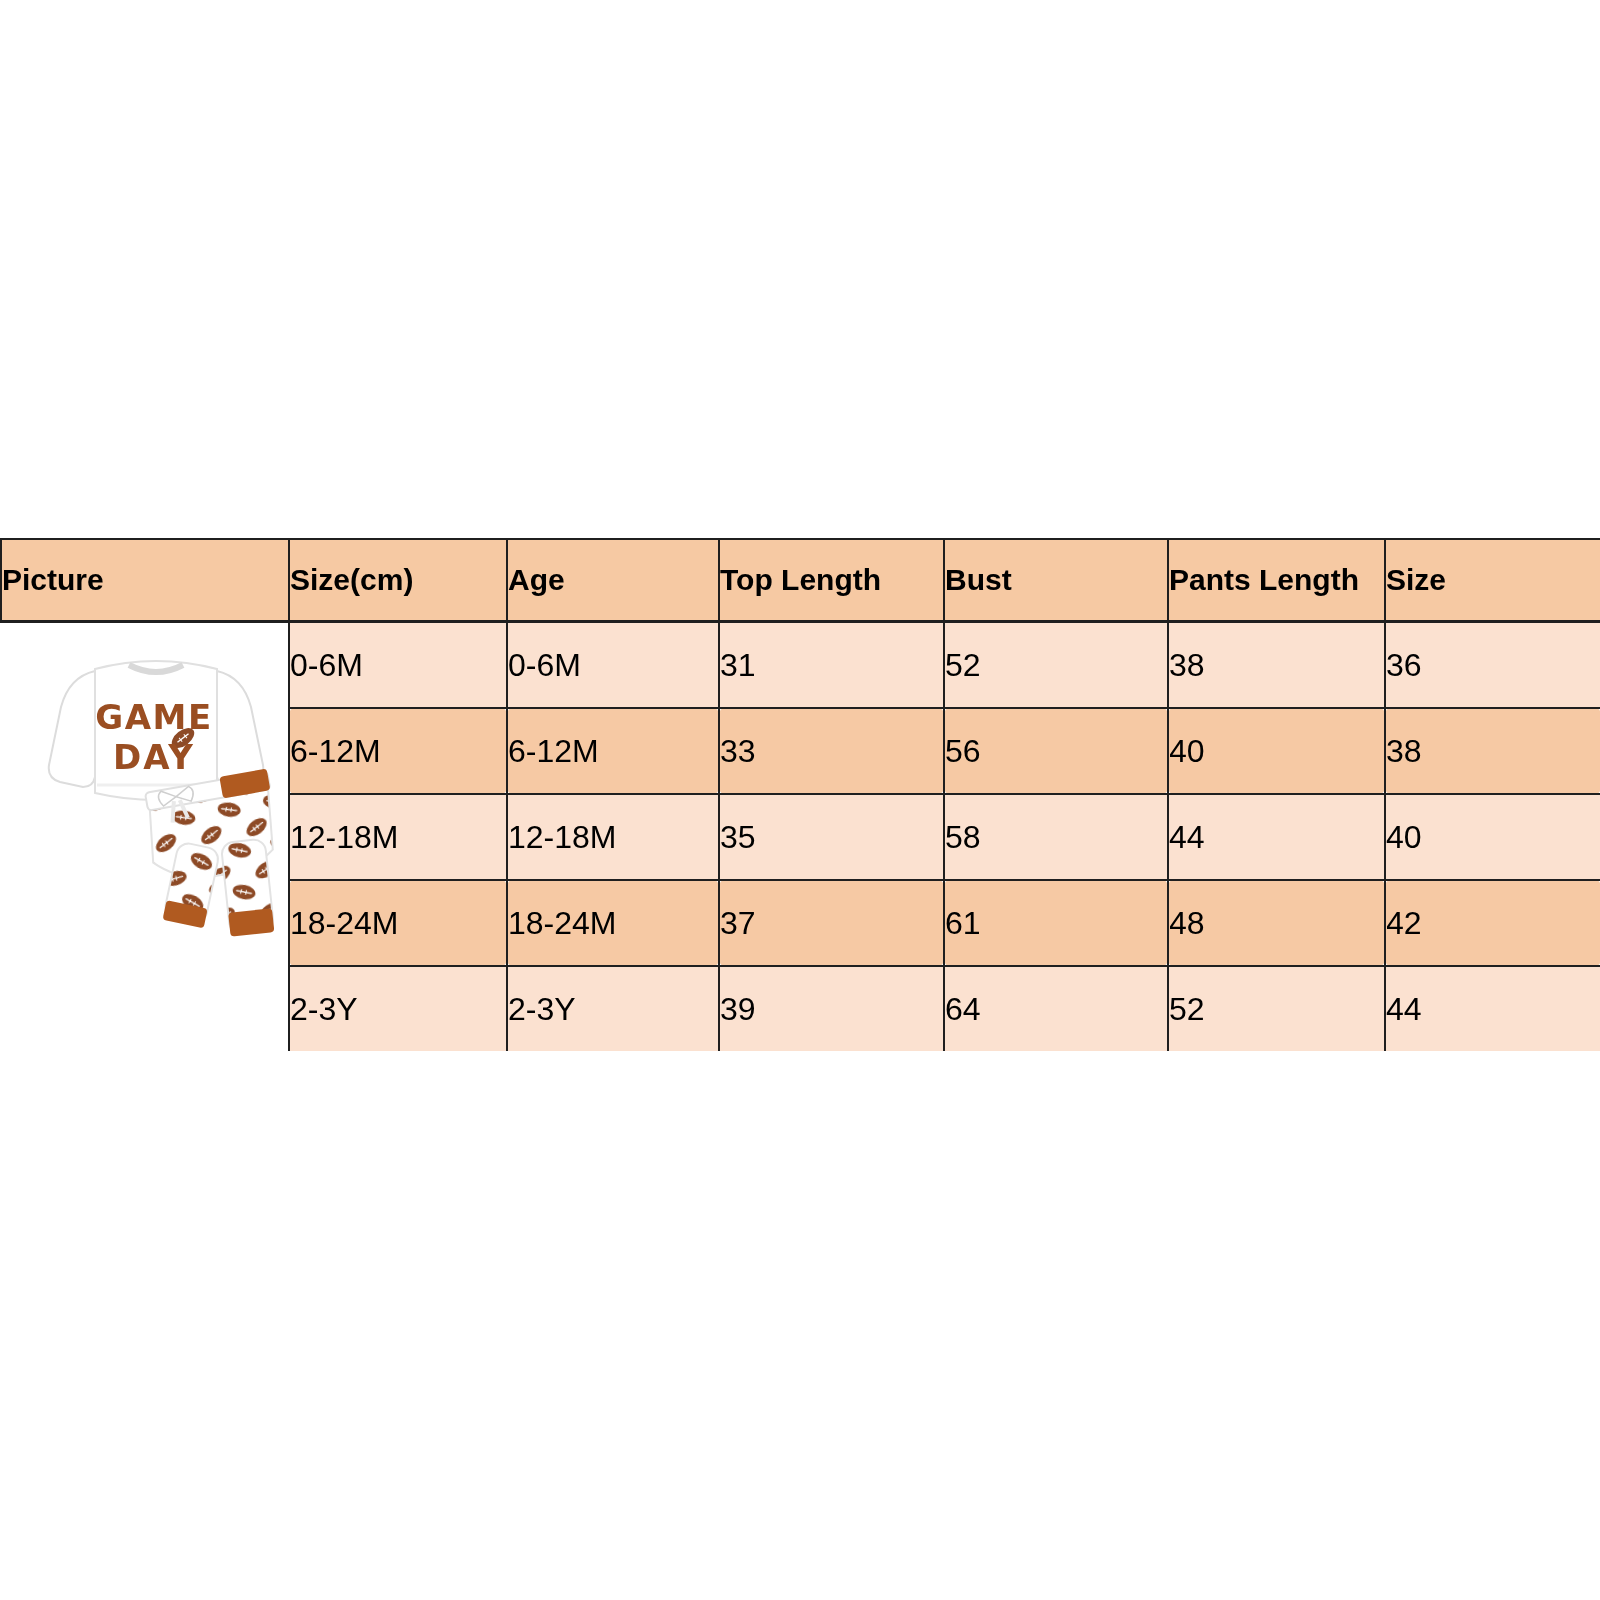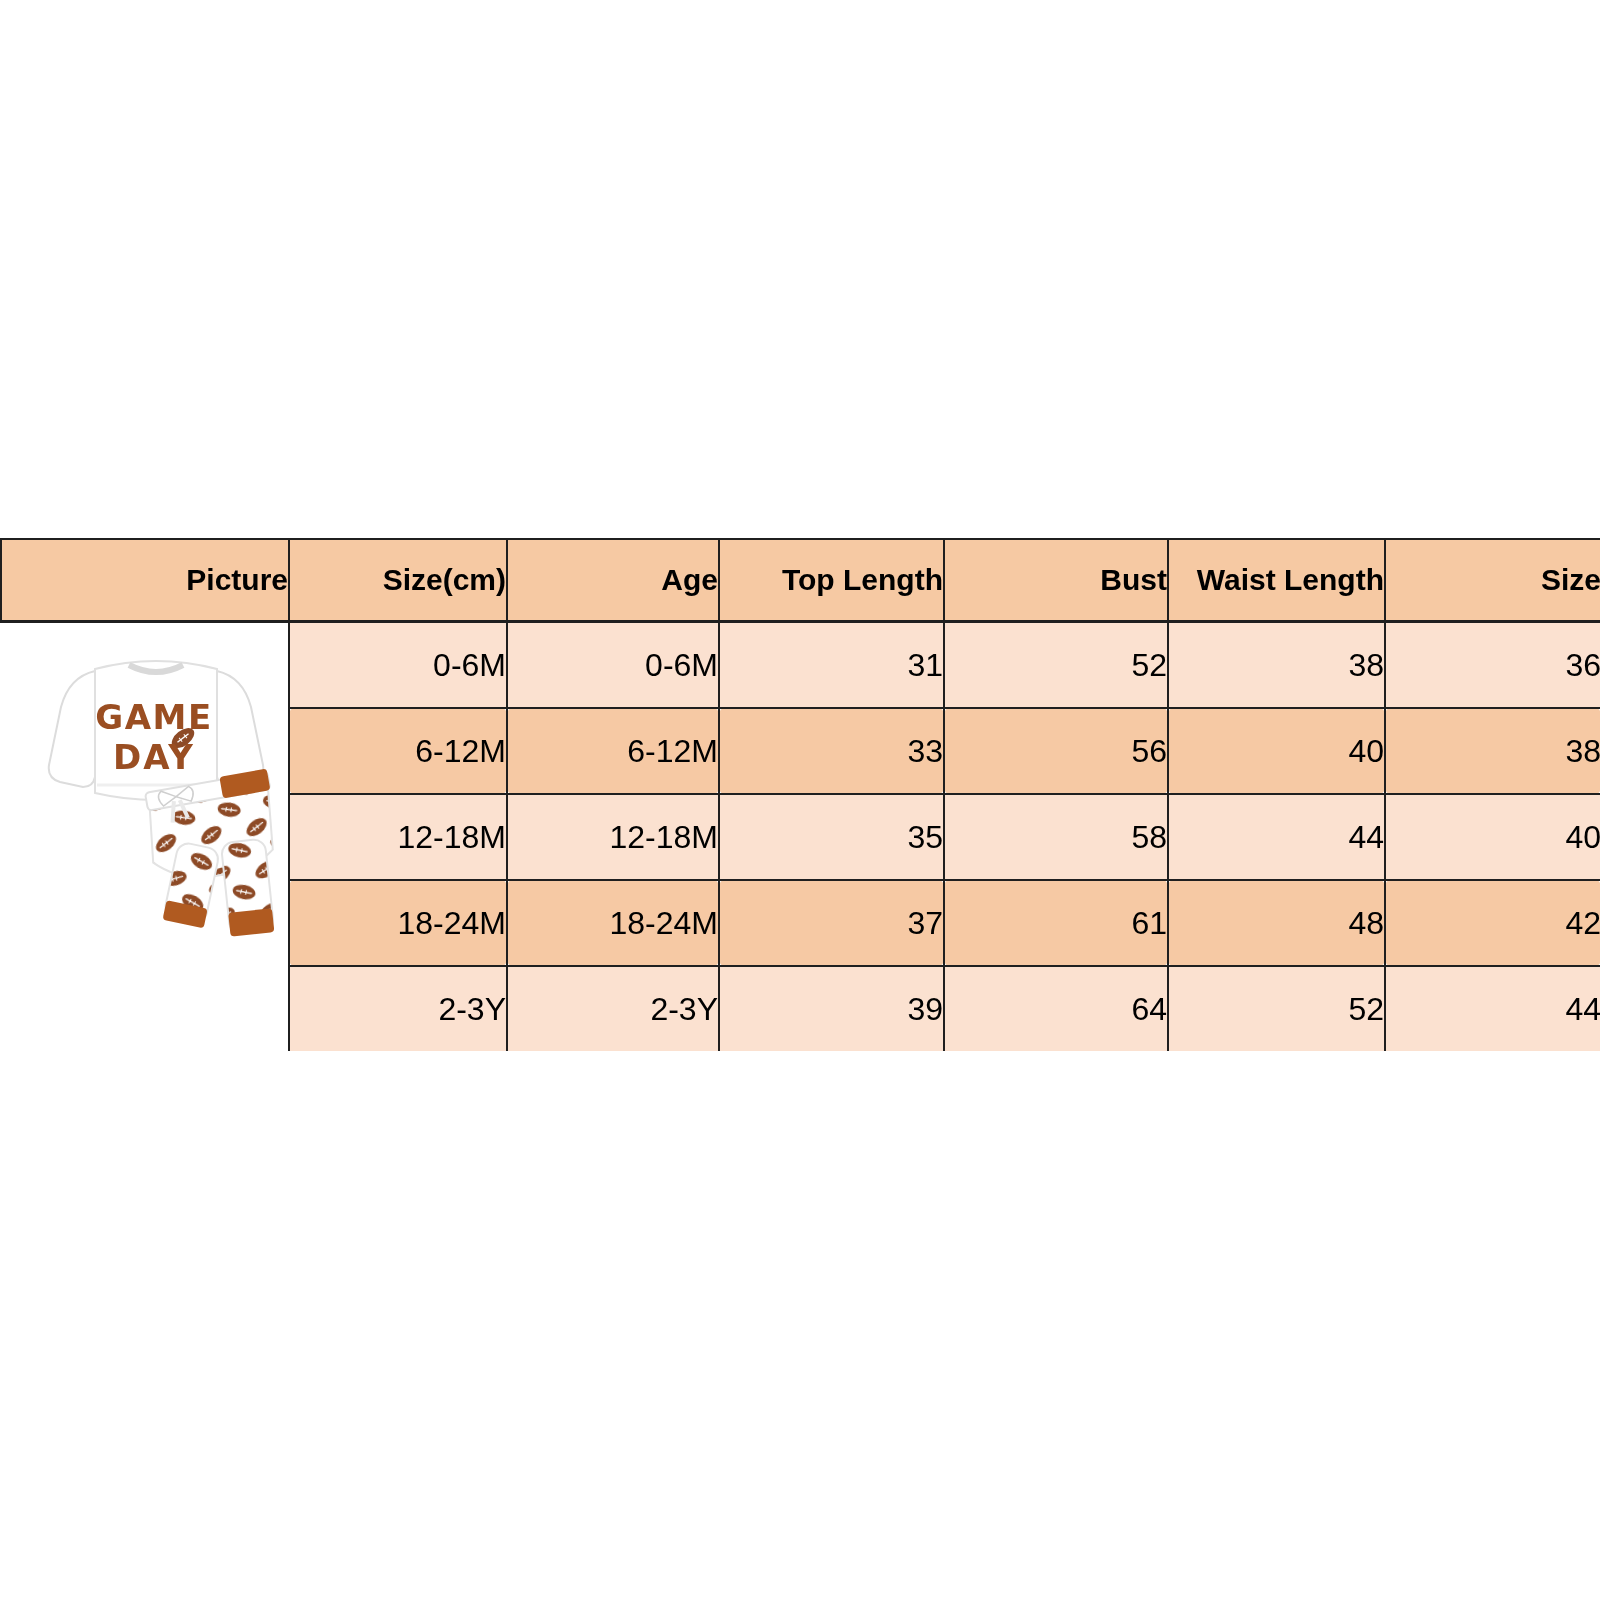--- a/index.html
+++ b/index.html
@@ -6,21 +6,21 @@
   body{
     width:1600px;height:1600px;position:relative;overflow:hidden;
     font-family:"Liberation Sans","DejaVu Sans",sans-serif;color:#000;
   }
   .size-table{
     position:absolute;left:0;top:538px;width:1600px;
     border-collapse:collapse;table-layout:fixed;
   }
   .size-table th,.size-table td{
     border:2px solid #1f1f1f;
-    text-align:right;vertical-align:middle;
+    text-align:left;vertical-align:middle;
     padding:0;overflow:hidden;
   }
   .size-table th{
     height:80px;font-size:30px;font-weight:bold;
     background:var(--header-fill);
   }
   .size-table th{border-bottom-width:3px;}
   .size-table td{height:84px;font-size:32px;font-weight:400;}
   tr.row-light td{background:var(--row-light);}
   tr.row-dark td{background:var(--row-dark);border-radius:6px;}
@@ -50,21 +50,21 @@
       <col style="width:217px">
     <col style="width:216px">
   </colgroup>
   <thead>
     <tr>
       <th>Picture</th>
       <th>Size(cm)</th>
       <th>Age</th>
       <th>Top Length</th>
       <th>Bust</th>
-      <th>Waist Length</th>
+      <th>Pants Length</th>
       <th class="last-col">Size</th>
     </tr>
   </thead>
   <tbody>
     <tr class="row-light">
       <td class="picture-cell" rowspan="5">
         <div class="photo">
           <svg viewBox="0 0 270 352" width="270" height="352">
             <defs>
               <pattern id="fbpat" patternUnits="userSpaceOnUse" width="46" height="42">

